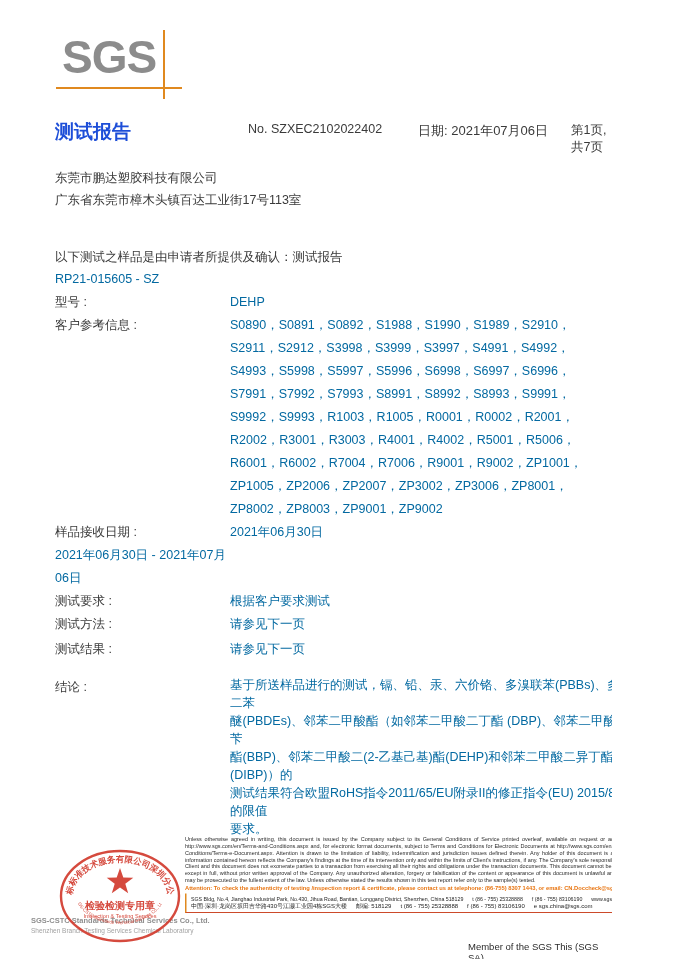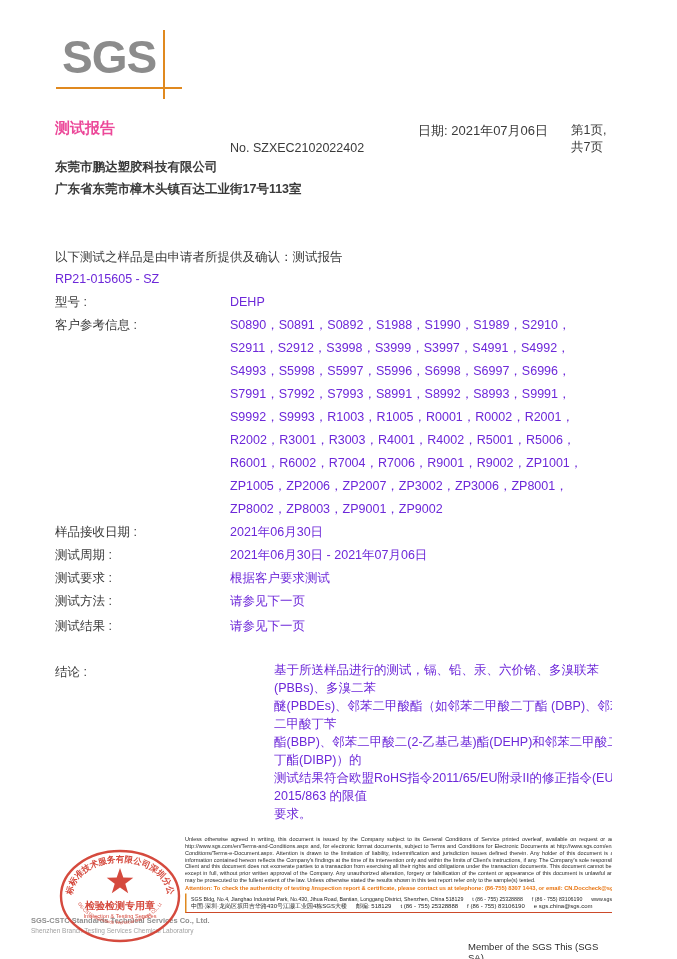--- a/index.html
+++ b/index.html
@@ -6,35 +6,35 @@
   .page{position:relative;width:612px;height:959px;background:#ffffff;overflow:hidden;
         font-family:"Liberation Sans","DejaVu Sans",sans-serif;color:#3a3a3a;}
 
   
   .logo-text{position:absolute;left:62px;top:34px;font-size:46px;font-weight:bold;
              color:#8c8c8c;letter-spacing:-1px;line-height:1;}
   .logo-hline{position:absolute;left:56px;top:87px;width:126px;height:2px;background:#e0891f;}
   .logo-vline{position:absolute;left:163px;top:30px;width:2px;height:69px;background:#e0891f;}
 
   
-  .doc-title{position:absolute;left:55px;top:119px;font-size:15px;font-weight:bold;color:#ec4899;}
-  .doc-no{position:absolute;left:230px;top:122px;font-size:12.5px;margin-top:19px;}
+  .doc-title{position:absolute;left:55px;top:119px;font-size:19px;font-weight:bold;color:#1d4ed8;}
+  .doc-no{position:absolute;left:248px;top:122px;font-size:12.5px;}
   .doc-date{position:absolute;left:418px;top:122px;font-size:13px;}
   .doc-page{position:absolute;left:551px;top:122px;font-size:12.5px;margin-left:20px;}
 
-  .applicant{position:absolute;left:55px;top:156px;font-size:12.5px;line-height:22px;font-weight:bold;}
+  .applicant{position:absolute;left:55px;top:167px;font-size:12.5px;line-height:22px;}
   .statement{position:absolute;left:55px;top:249px;font-size:12.5px;}
 
   .fields{position:absolute;left:55px;top:268px;width:580px;}
   .frow{display:grid;grid-template-columns:175px 1fr;align-items:start;
         font-size:12.5px;line-height:23px;}
-  .frow .value{color:#6d28d9;}
+  .frow .value{color:#0369a1;}
   .preline{white-space:pre-line;}
   .frow.result{margin-top:2px;}
-  .frow.conclusion{margin-top:23px;gap:44px;}
+  .frow.conclusion{margin-top:15px;}
   .frow.conclusion .value{line-height:18px;}
 
   
   .footer-right{position:absolute;left:185px;top:836px;}
   .scaled{width:912px;transform:scale(0.5);transform-origin:0 0;}
   .legal{font-size:11px;line-height:13.5px;text-align:justify;color:#2b2b2b;margin:0 0 2px 0;}
   .attention{font-size:11.5px;line-height:14px;font-weight:bold;color:#e87511;margin:0 0 4px 0;}
   .addr{border-left:3px solid #e0891f;border-bottom:2px solid #cc4a2a;padding:3px 0 4px 9px;}
   .addr-row{display:flex;gap:18px;white-space:nowrap;font-size:10.5px;line-height:15px;color:#1f1f1f;}
   .addr-row.cn{font-size:12px;}
@@ -86,21 +86,20 @@
 R2002，R3001，R3003，R4001，R4002，R5001，R5006，
 R6001，R6002，R7004，R7006，R9001，R9002，ZP1001，
 ZP1005，ZP2006，ZP2007，ZP3002，ZP3006，ZP8001，
 ZP8002，ZP8003，ZP9001，ZP9002</div>
     </div>
     <div class="frow">
       <div class="label">样品接收日期 :</div>
       <div class="value">2021年06月30日</div>
     </div>
     <div class="frow">
-      <div class="label">测试周期 :</div>
       <div class="value">2021年06月30日 - 2021年07月06日</div>
     </div>
     <div class="frow">
       <div class="label">测试要求 :</div>
       <div class="value">根据客户要求测试</div>
     </div>
     <div class="frow">
       <div class="label">测试方法 :</div>
       <div class="value">请参见下一页</div>
     </div>

